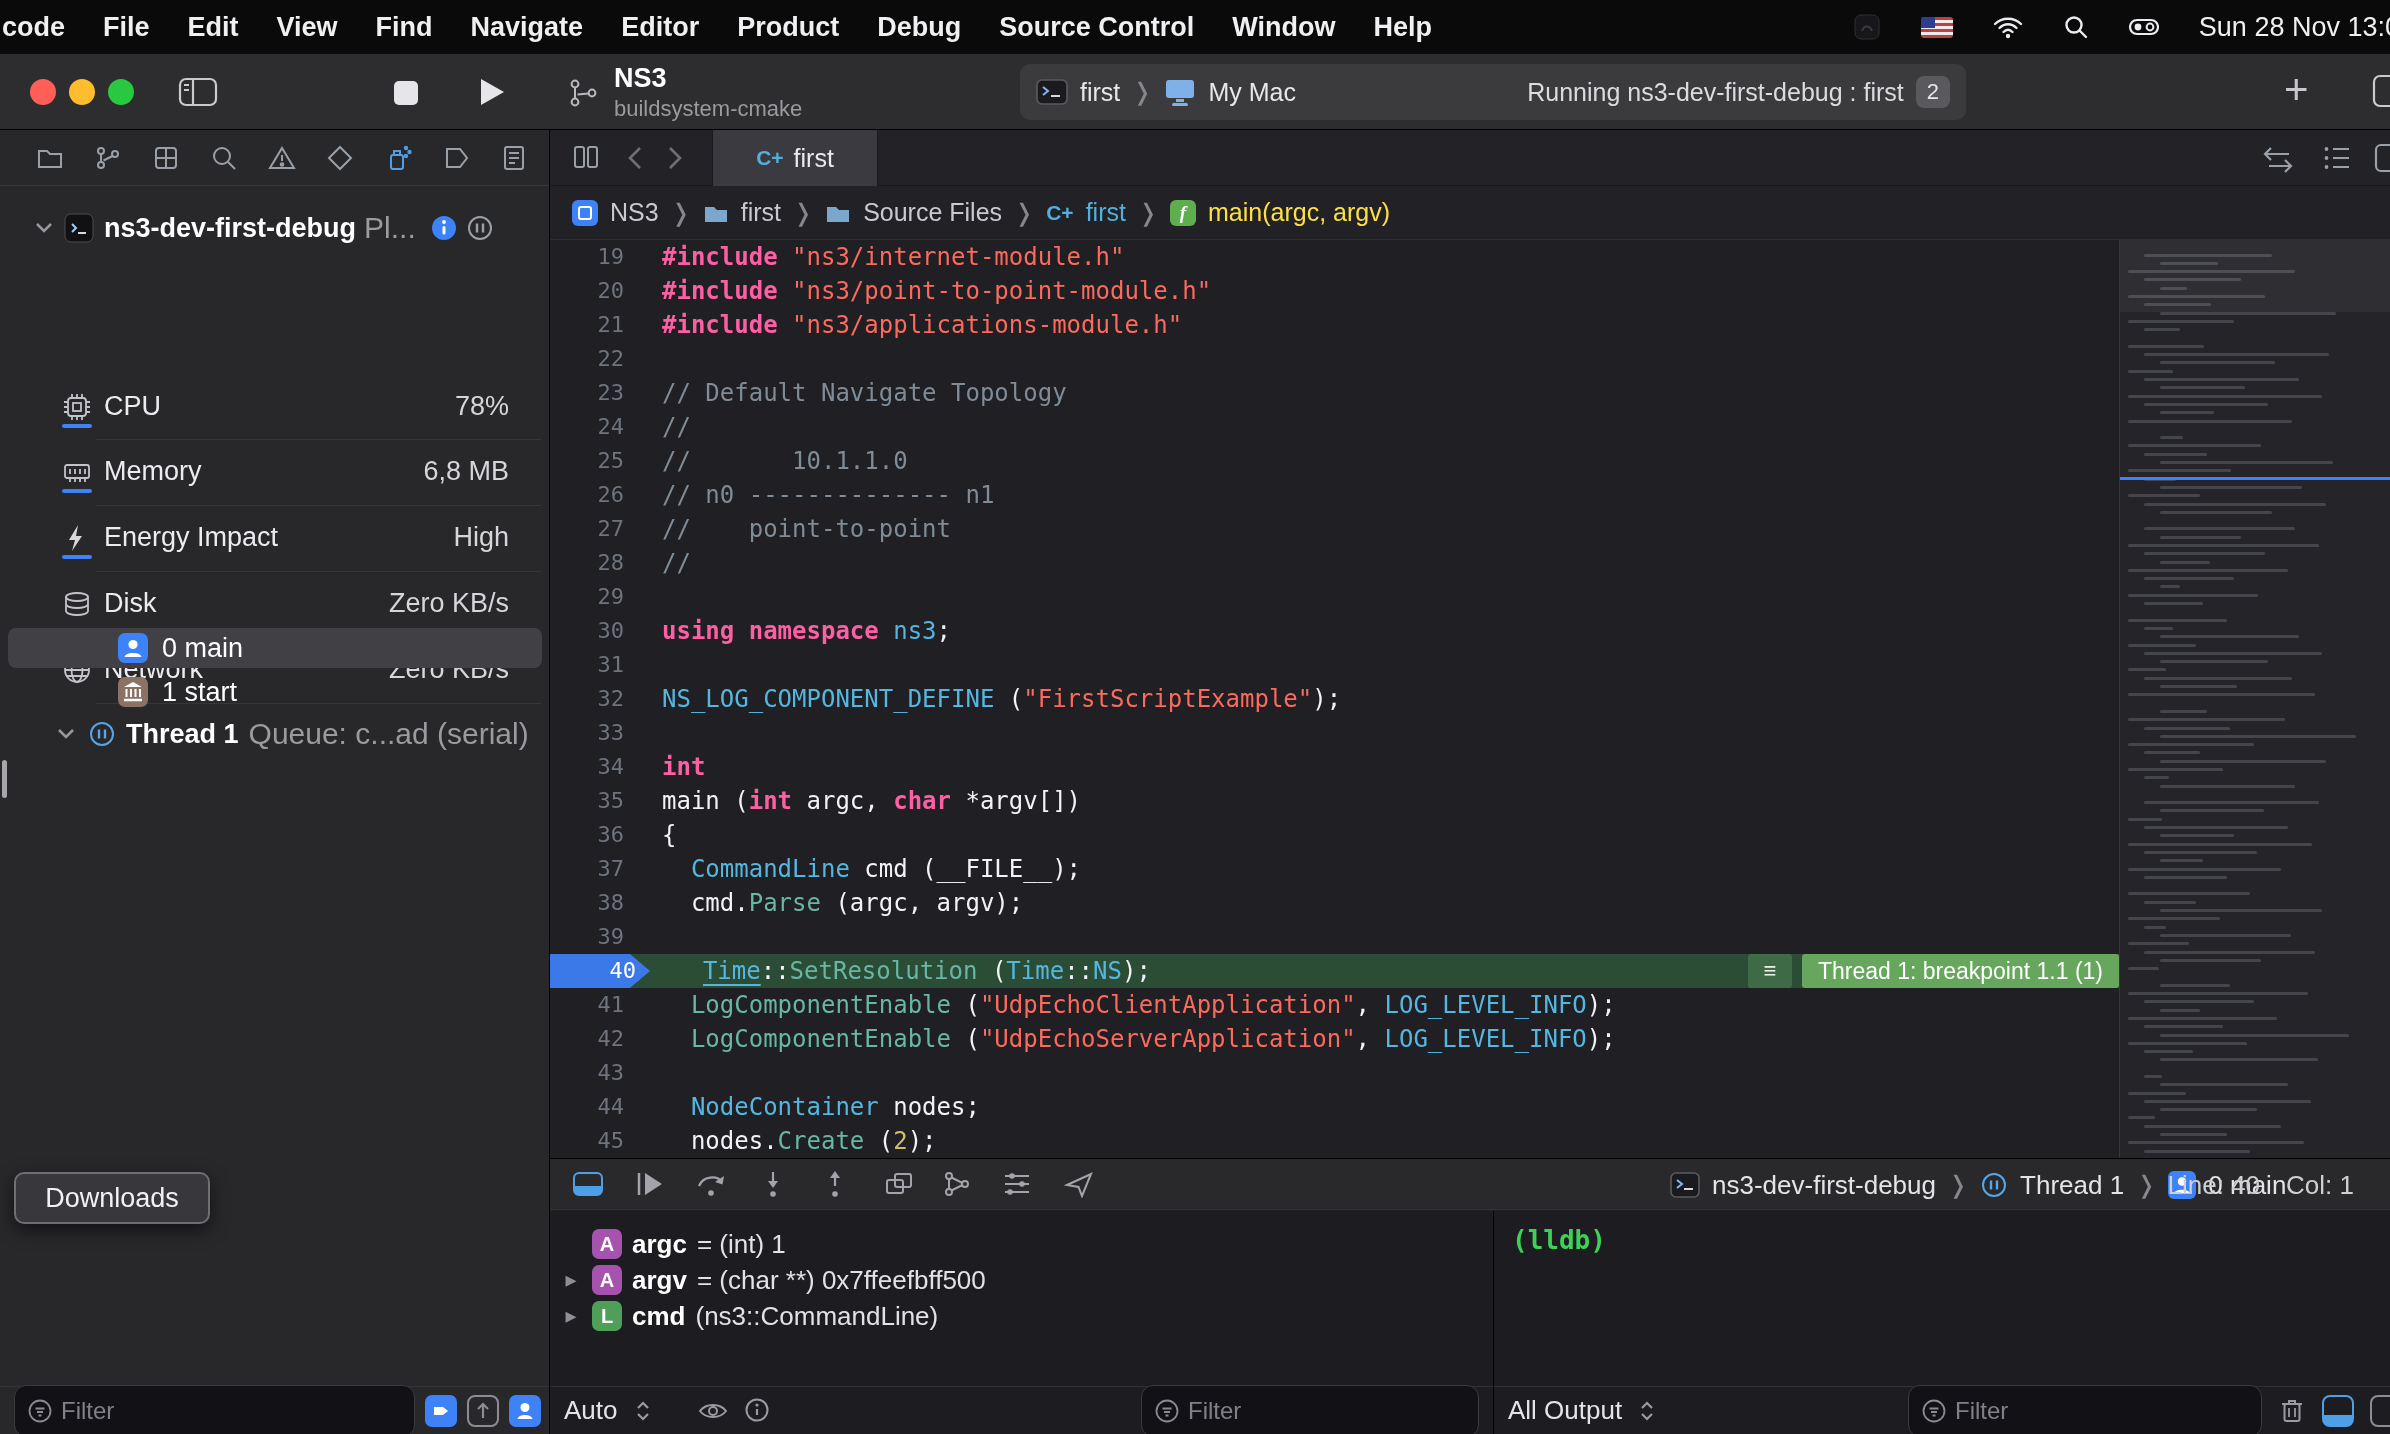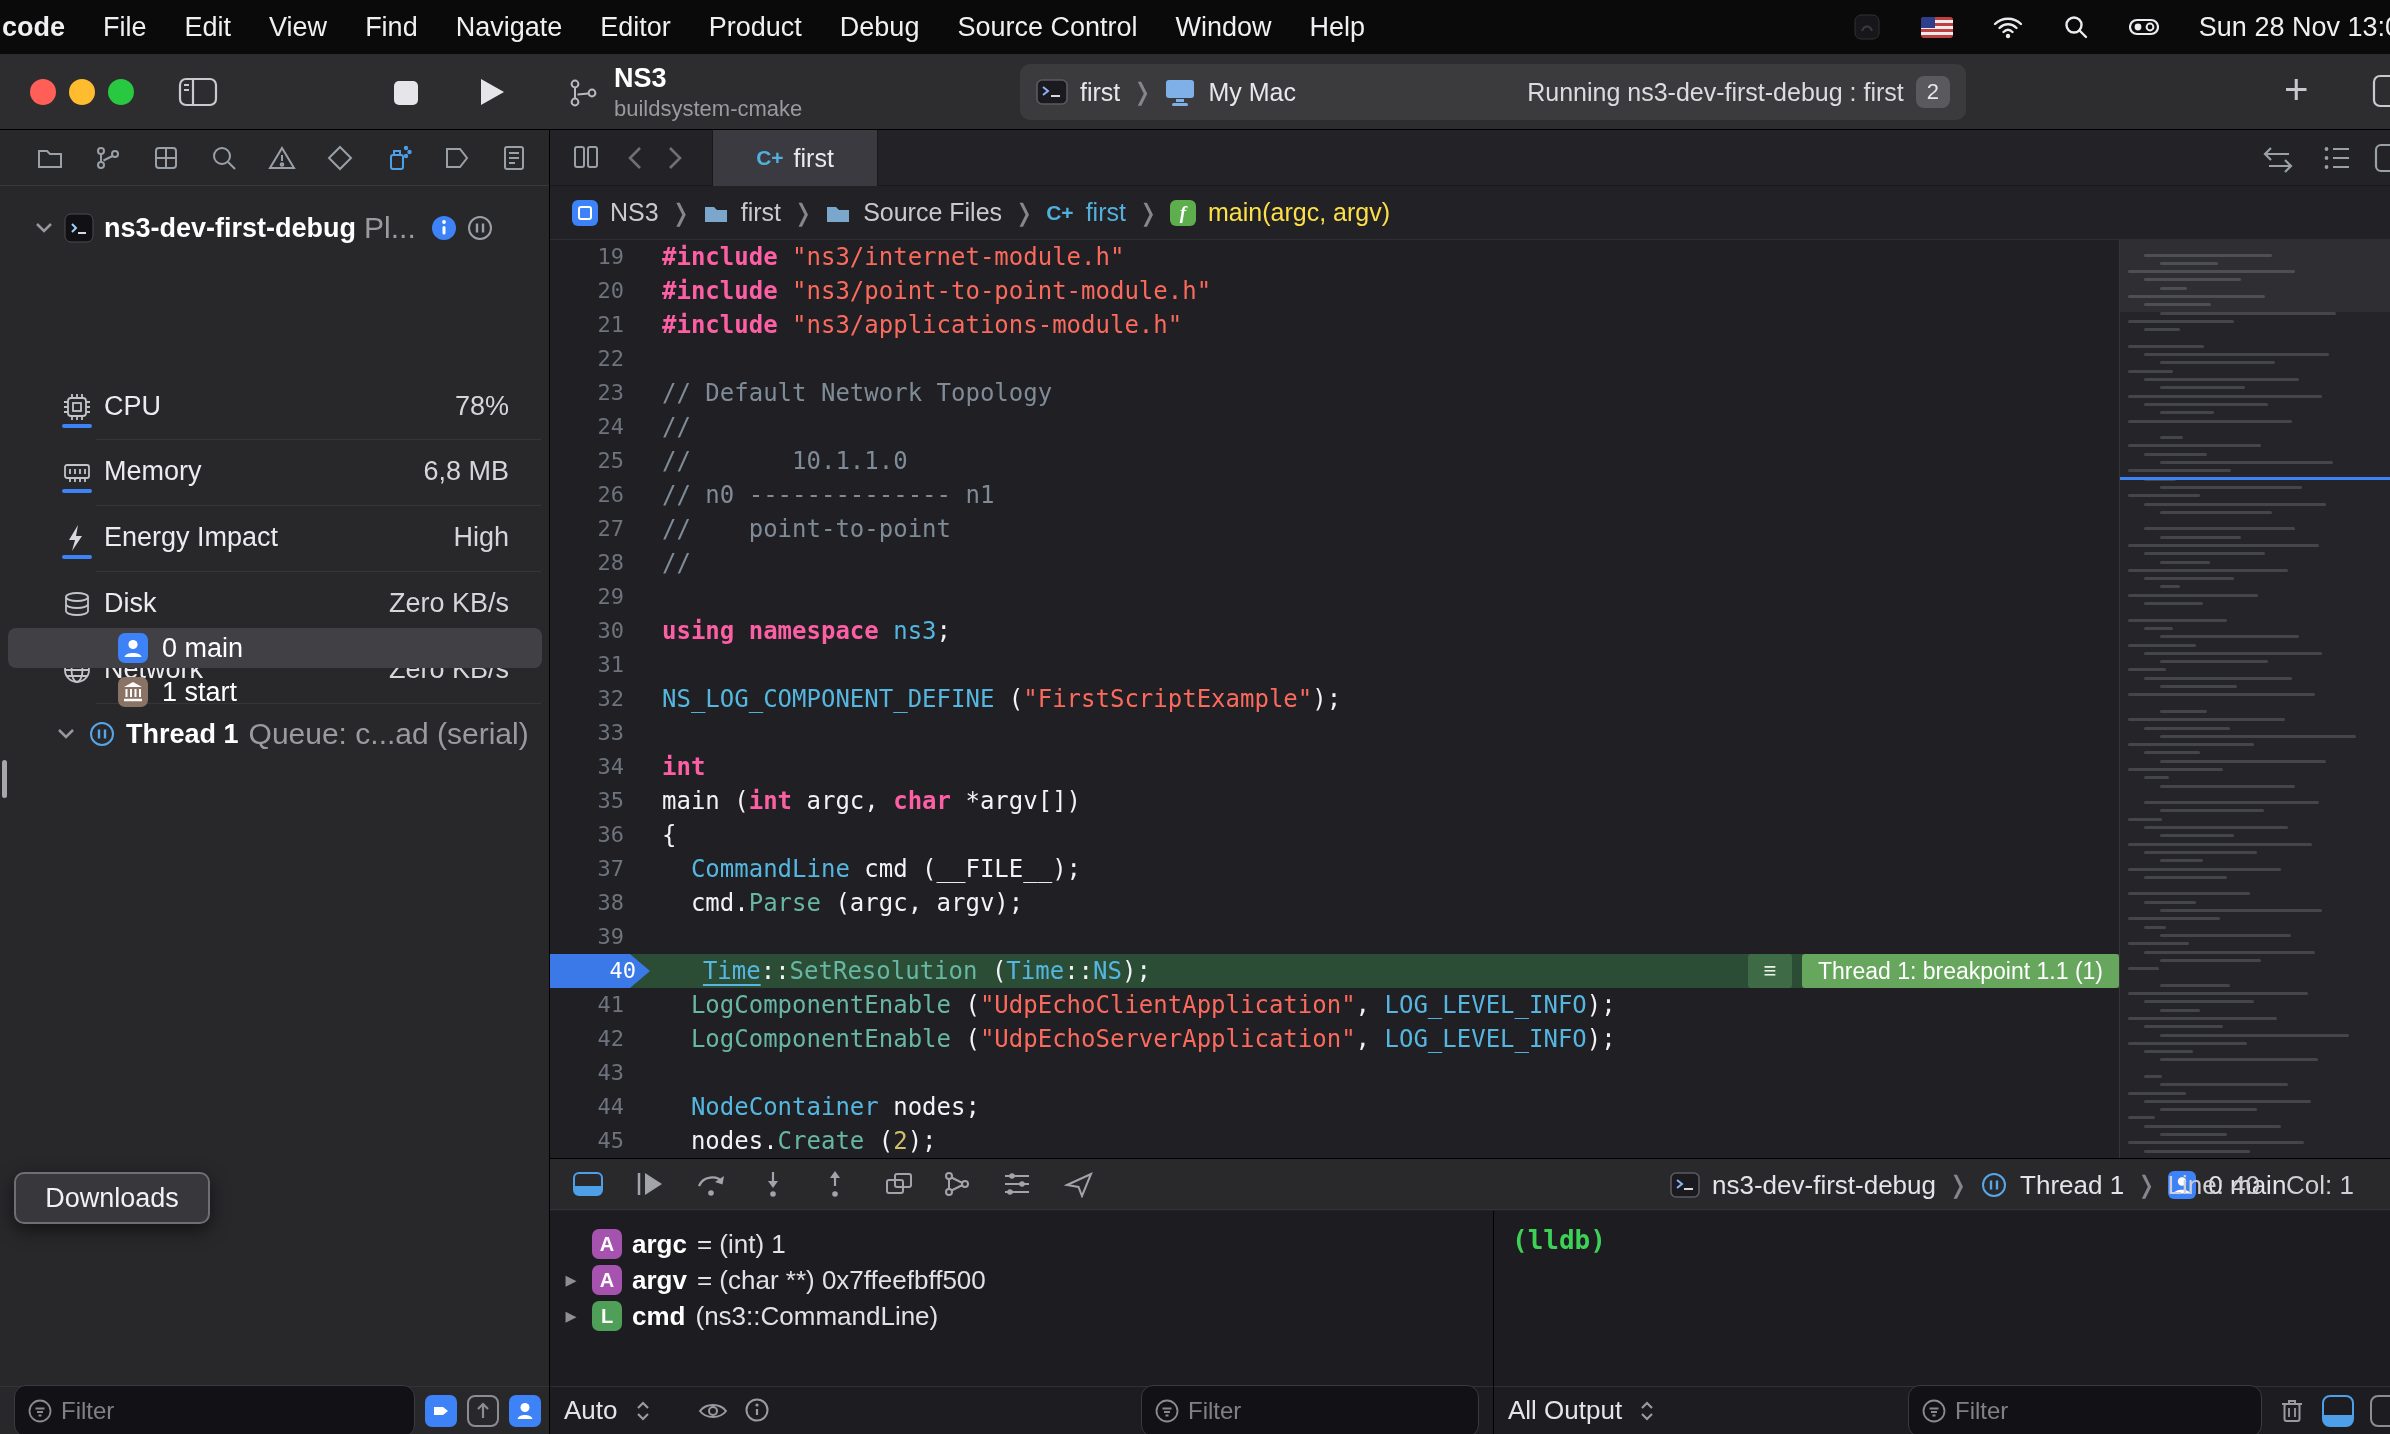--- a/index.html
+++ b/index.html
@@ -4,21 +4,21 @@
 <style>
   * { margin:0; padding:0; box-sizing:border-box; }
   html,body { background:#000; }
   .screen { position:relative; width:2390px; height:1434px; overflow:hidden;
             background:#1f1f24; font-family:"Liberation Sans", sans-serif; color:#e8e8ec; }
   svg { display:block; }
 
   
   .menubar { position:absolute; top:0; left:0; right:0; height:54px; background:#0a0a0b;
              display:flex; align-items:center; overflow:hidden; }
-  .menu-item { padding:0 19px; font-size:27px; color:#f0f0f2; white-space:nowrap; }
+  .menu-item { padding:0 19px; font-size:27px; color:#f0f0f2; white-space:nowrap;font-weight:bold; }
   .menu-item.app { font-weight:bold; padding-left:2px; }
   .menu-items { display:flex; align-items:center; }
   .mb-right { margin-left:auto; display:flex; align-items:center; gap:40px; padding-right:0; }
   .clock { font-size:27px; color:#f0f0f2; white-space:nowrap; margin-right:-10px; }
   .flag { position:relative; width:32px; height:21px; border-radius:3px; overflow:hidden;
           background:repeating-linear-gradient(180deg,#c04040 0 3px,#ececec 3px 6px); }
   .flag .canton { position:absolute; left:0; top:0; width:14px; height:11px; background:#2c3e8c; }
 
   
   .toolbar { position:absolute; top:54px; left:0; right:0; height:76px; background:#2d2d2f;
@@ -552,21 +552,21 @@
       <span class="jb-fn">f</span>
       <span class="jb-txt" style="color:#fde047">main(argc, argv)</span>
     </div>
 
     <div class="codearea">
       <div>
           <div class="code-line"><span class="gutter">19</span><span class="src"><span class="tok kw">#include</span><span class="tok pl"> </span><span class="tok str">"ns3/internet-module.h"</span></span></div>
           <div class="code-line"><span class="gutter">20</span><span class="src"><span class="tok kw">#include</span><span class="tok pl"> </span><span class="tok str">"ns3/point-to-point-module.h"</span></span></div>
           <div class="code-line"><span class="gutter">21</span><span class="src"><span class="tok kw">#include</span><span class="tok pl"> </span><span class="tok str">"ns3/applications-module.h"</span></span></div>
           <div class="code-line"><span class="gutter">22</span><span class="src"></span></div>
-          <div class="code-line"><span class="gutter">23</span><span class="src"><span class="tok com">// Default Network Topology</span></span></div>
+          <div class="code-line"><span class="gutter">23</span><span class="src"><span class="tok com">// Default Navigate Topology</span></span></div>
           <div class="code-line"><span class="gutter">24</span><span class="src"><span class="tok com">//</span></span></div>
           <div class="code-line"><span class="gutter">25</span><span class="src"><span class="tok com">//       10.1.1.0</span></span></div>
           <div class="code-line"><span class="gutter">26</span><span class="src"><span class="tok com">// n0 -------------- n1</span></span></div>
           <div class="code-line"><span class="gutter">27</span><span class="src"><span class="tok com">//    point-to-point</span></span></div>
           <div class="code-line"><span class="gutter">28</span><span class="src"><span class="tok com">//</span></span></div>
           <div class="code-line"><span class="gutter">29</span><span class="src"></span></div>
           <div class="code-line"><span class="gutter">30</span><span class="src"><span class="tok kw">using</span><span class="tok pl"> </span><span class="tok kw">namespace</span><span class="tok pl"> </span><span class="tok ty">ns3</span><span class="tok pl">;</span></span></div>
           <div class="code-line"><span class="gutter">31</span><span class="src"></span></div>
           <div class="code-line"><span class="gutter">32</span><span class="src"><span class="tok ty">NS_LOG_COMPONENT_DEFINE</span><span class="tok pl"> (</span><span class="tok str">"FirstScriptExample"</span><span class="tok pl">);</span></span></div>
           <div class="code-line"><span class="gutter">33</span><span class="src"></span></div>

